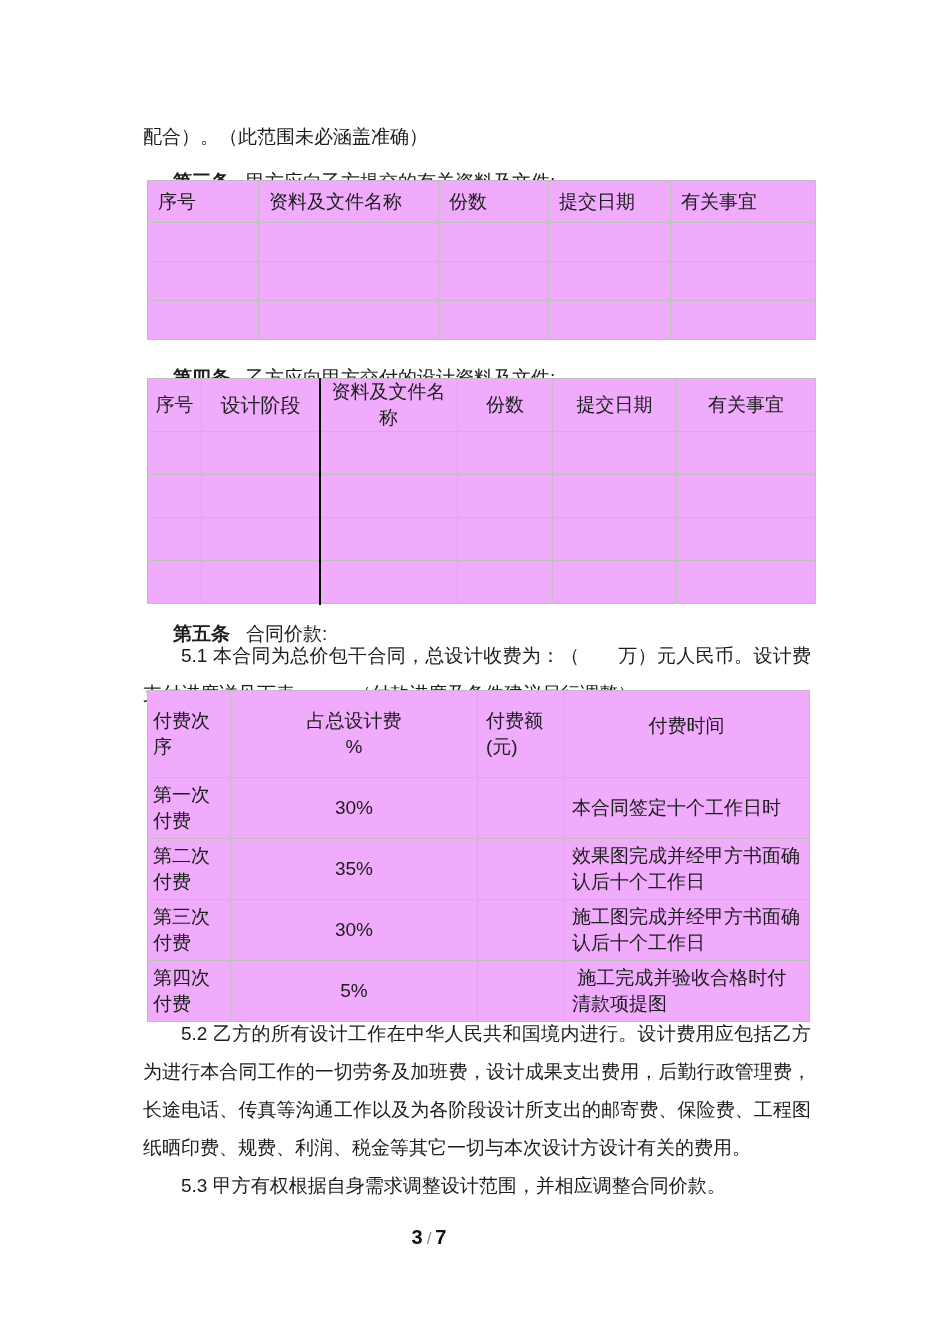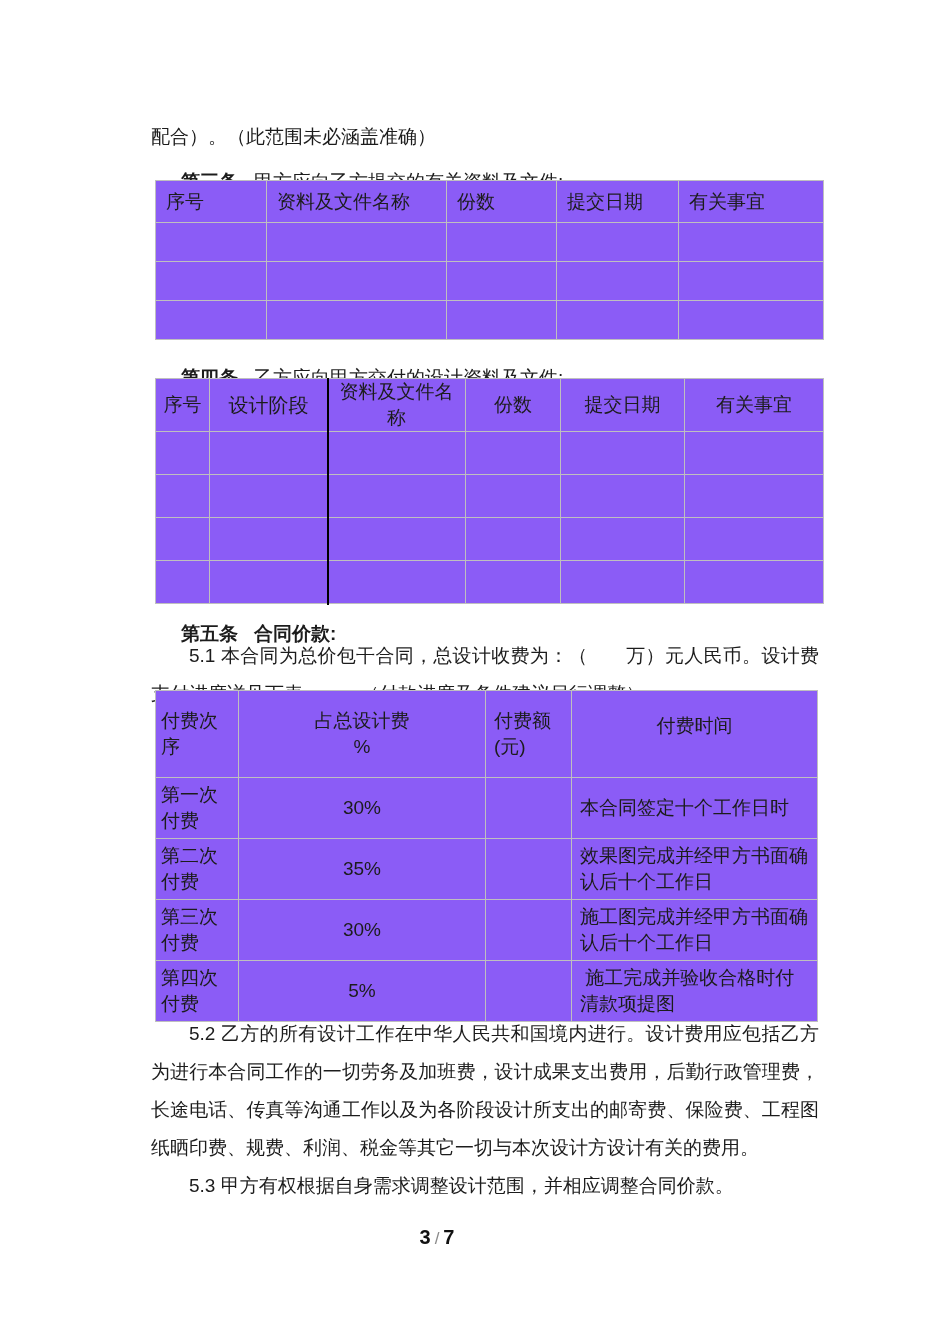--- a/index.html
+++ b/index.html
@@ -4,38 +4,38 @@
 <style>
   html,body{margin:0;padding:0;}
   body{
     width:950px;height:1344px;
     background:#ffffff;
     font-family:"Liberation Sans",sans-serif;
     color:#1c1c1c;
     position:relative;
     overflow:hidden;
   }
-  .page{position:absolute;inset:0;margin-left:8px;}
+  .page{position:absolute;inset:0;}
   .abs{position:absolute;}
   .bodytext{
     font-size:19px;line-height:38px;
     color:#1c1c1c;
     width:668px;left:143px;
     text-align:justify;
   }
   .indent{text-indent:2em;}
   .heading{
     font-size:19px;line-height:34px;
     left:143px;width:668px;
     text-indent:30px;white-space:nowrap;
   }
   .heading .lbl{font-weight:bold;margin-right:16px;}
-  .heading.bold-all .ttl{font-weight:bold;}
+  .heading.bold-all .ttl{font-weight:normal;}
   table{border-collapse:collapse;table-layout:fixed;}
-  .doc-table{position:absolute;background:#8b5cf6;}
+  .doc-table{position:absolute;background:#f0abfc;}
   .doc-table td,.doc-table th{
     border:1px solid #bfbfbf;
     font-size:19px;font-weight:normal;
     color:#1c1c1c;
     padding:0 6px;
     overflow:hidden;
   }
   
   .t1{left:147px;top:180px;width:668px;}
   .t1 th{height:41px;text-align:left;padding-left:10px;}

